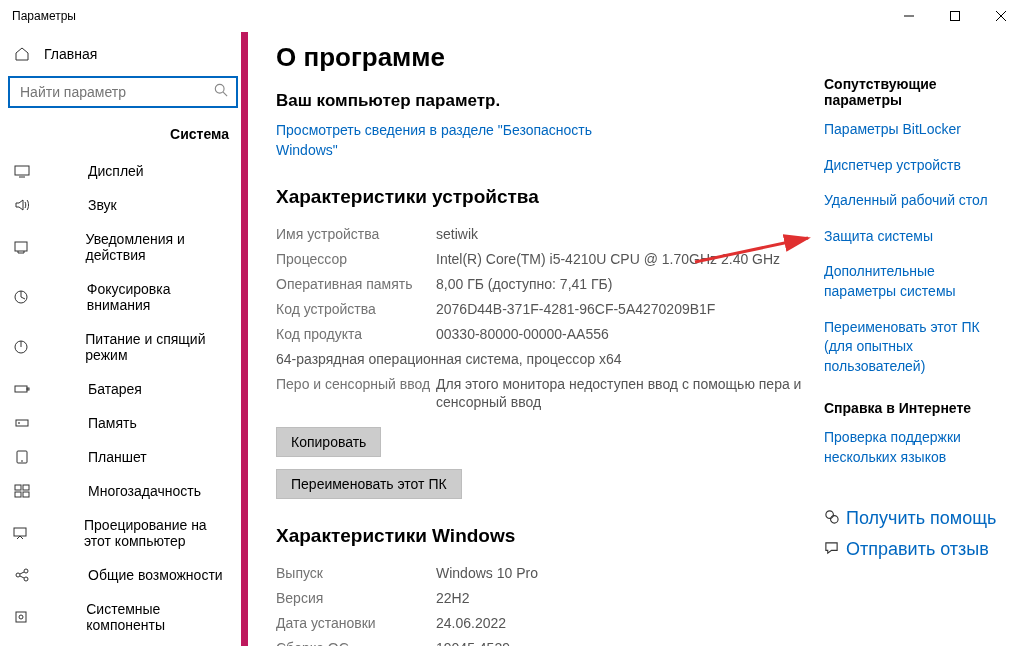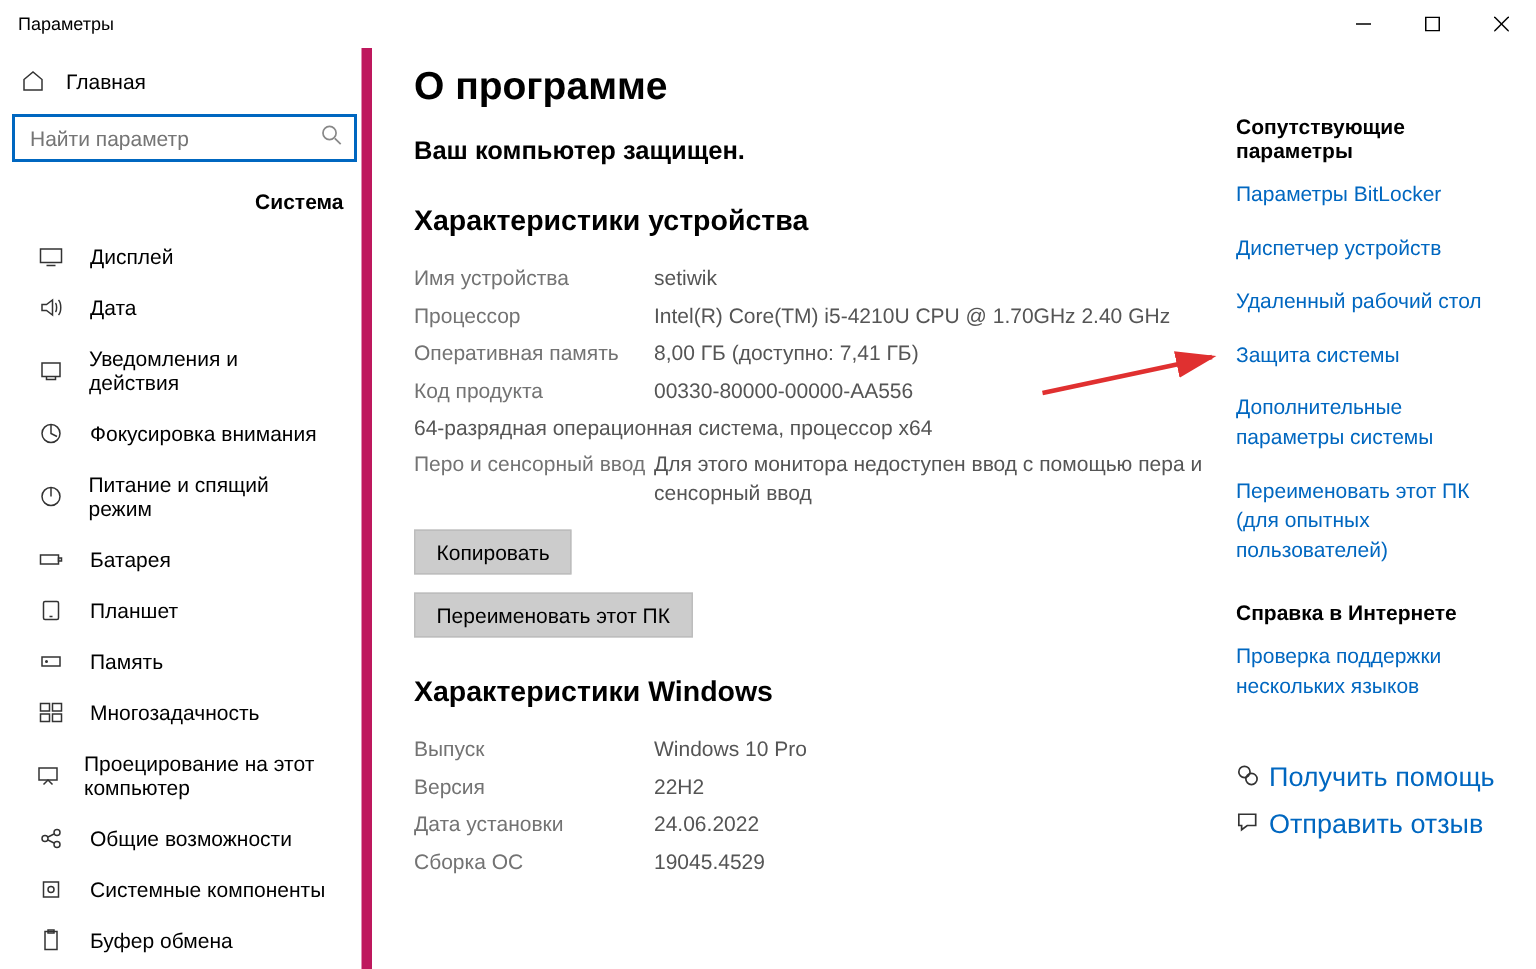--- a/index.html
+++ b/index.html
@@ -10,21 +10,21 @@
   .win-btn svg { stroke:#000; }
   .app { display:flex; height:calc(646px - 32px); }
   .sidebar { width:248px; padding-top:6px; border-right:7px solid #be185d; overflow:hidden; }
   .home-row { display:flex; align-items:center; padding:8px 12px; font-size:14px; }
   .home-row .ico { width:20px; display:flex; justify-content:center; margin-right:12px;}
   .search-wrap { padding:6px 8px 10px 8px; }
   .search { width:230px; height:32px; border:2px solid #0067c0; display:flex; align-items:center; padding:0 8px; }
   .search input { flex:1; border:none; outline:none; font-size:14px; font-family:inherit; background:transparent; color:#666; }
   .search .mag { color:#888; }
   .cat-header { font-weight:600; font-size:14px; padding:8px 12px 12px 12px;text-align:right; }
-  .nav-item { display:flex; align-items:center; padding:9px 24px; font-size:14px; cursor:default; }
+  .nav-item { display:flex; align-items:center; padding:9px 12px; font-size:14px; cursor:default;gap:40px; }
   .nav-item .ico { width:20px; display:flex; justify-content:center; margin-right:16px; color:#333;}
   .nav-item:last-child { border-bottom:none;}
   .content { flex:1; display:flex; padding:6px 0 0 28px; overflow:hidden;}
   .main { flex:1; min-width:0; padding-right:20px; overflow:hidden;}
   .side-pane { width:200px; padding-right:14px; padding-top:28px;}
   h1 { font-weight:600; font-size:26px; margin:4px 0 18px 0; }
   .prot { font-size:17px; font-weight:600; margin-bottom:10px;}
   .link { color:#0067c0; font-size:14px; cursor:pointer; line-height:1.4; display:block;}
   h2 { font-weight:600; font-size:19px; margin:26px 0 14px 0;}
   .spec-row { display:flex; font-size:14px; padding:3px 0; line-height:1.35;}
@@ -95,21 +95,21 @@
       <span>Дисплей</span>
     </div>
     <div class="nav-item">
       <span class="ico">
           <svg width="16" height="16" viewBox="0 0 16 16" fill="none" stroke="#333" stroke-width="1">
             <path d="M2 6v4h3l4 3V3L5 6z"></path>
             <path d="M11 5c1 1 1 5 0 6"></path>
             <path d="M13 3c2 2 2 8 0 10"></path>
           </svg>
         </span>
-      <span>Дата</span>
+      <span>Звук</span>
     </div>
     <div class="nav-item">
       <span class="ico">
           <svg width="16" height="16" viewBox="0 0 16 16" fill="none" stroke="#333" stroke-width="1">
             <rect x="2" y="3" width="12" height="9"></rect>
             <path d="M5 12v2h6v-2"></path>
           </svg>
         </span>
       <span>Уведомления и действия</span>
     </div>
@@ -136,34 +136,34 @@
           <svg width="16" height="16" viewBox="0 0 16 16" fill="none" stroke="#333" stroke-width="1">
             <rect x="1" y="5" width="12" height="6"></rect>
             <rect x="13" y="7" width="2" height="2"></rect>
           </svg>
         </span>
       <span>Батарея</span>
     </div>
     <div class="nav-item">
       <span class="ico">
           <svg width="16" height="16" viewBox="0 0 16 16" fill="none" stroke="#333" stroke-width="1">
+            <rect x="2" y="5" width="12" height="6"></rect>
+            <circle cx="5" cy="8" r="0.5"></circle>
+          </svg>
+        </span>
+      <span>Память</span>
+    </div>
+    <div class="nav-item">
+      <span class="ico">
+          <svg width="16" height="16" viewBox="0 0 16 16" fill="none" stroke="#333" stroke-width="1">
             <rect x="3" y="2" width="10" height="12" rx="1"></rect>
             <line x1="7" y1="12" x2="9" y2="12"></line>
           </svg>
         </span>
       <span>Планшет</span>
-    </div>
-    <div class="nav-item">
-      <span class="ico">
-          <svg width="16" height="16" viewBox="0 0 16 16" fill="none" stroke="#333" stroke-width="1">
-            <rect x="2" y="5" width="12" height="6"></rect>
-            <circle cx="5" cy="8" r="0.5"></circle>
-          </svg>
-        </span>
-      <span>Память</span>
     </div>
     <div class="nav-item">
       <span class="ico">
           <svg width="16" height="16" viewBox="0 0 16 16" fill="none" stroke="#333" stroke-width="1">
             <rect x="1" y="2" width="6" height="5"></rect>
             <rect x="9" y="2" width="6" height="5"></rect>
             <rect x="1" y="9" width="6" height="5"></rect>
             <rect x="9" y="9" width="6" height="5"></rect>
           </svg>
         </span>
@@ -206,35 +206,40 @@
             <rect x="6" y="1" width="4" height="2"></rect>
           </svg>
         </span>
       <span>Буфер обмена</span>
     </div>
   </div>
 
   <div class="content">
     <div class="main">
       <h1>О программе</h1>
-      <div class="prot">Ваш компьютер защищен.</div>
+      <div class="prot">Ваш компьютер параметр.</div>
+      <a class="link" style="max-width:340px;">Просмотреть сведения в разделе "Безопасность Windows"</a>
 
       <h2>Характеристики устройства</h2>
       <div id="devspecs">
           <div class="spec-row">
             <div class="spec-label">Имя устройства</div>
             <div class="spec-value">setiwik</div>
           </div>
           <div class="spec-row">
             <div class="spec-label">Процессор</div>
             <div class="spec-value">Intel(R) Core(TM) i5-4210U CPU @ 1.70GHz 2.40 GHz</div>
           </div>
           <div class="spec-row">
             <div class="spec-label">Оперативная память</div>
             <div class="spec-value">8,00 ГБ (доступно: 7,41 ГБ)</div>
+          </div>
+          <div class="spec-row">
+            <div class="spec-label">Код устройства</div>
+            <div class="spec-value">2076D44B-371F-4281-96CF-5A4270209B1F</div>
           </div>
           <div class="spec-row">
             <div class="spec-label">Код продукта</div>
             <div class="spec-value">00330-80000-00000-AA556</div>
           </div>
           <div class="spec-row">
             <div class="spec-value">64-разрядная операционная система, процессор x64</div>
           </div>
           <div class="spec-row">
             <div class="spec-label">Перо и сенсорный ввод</div>

